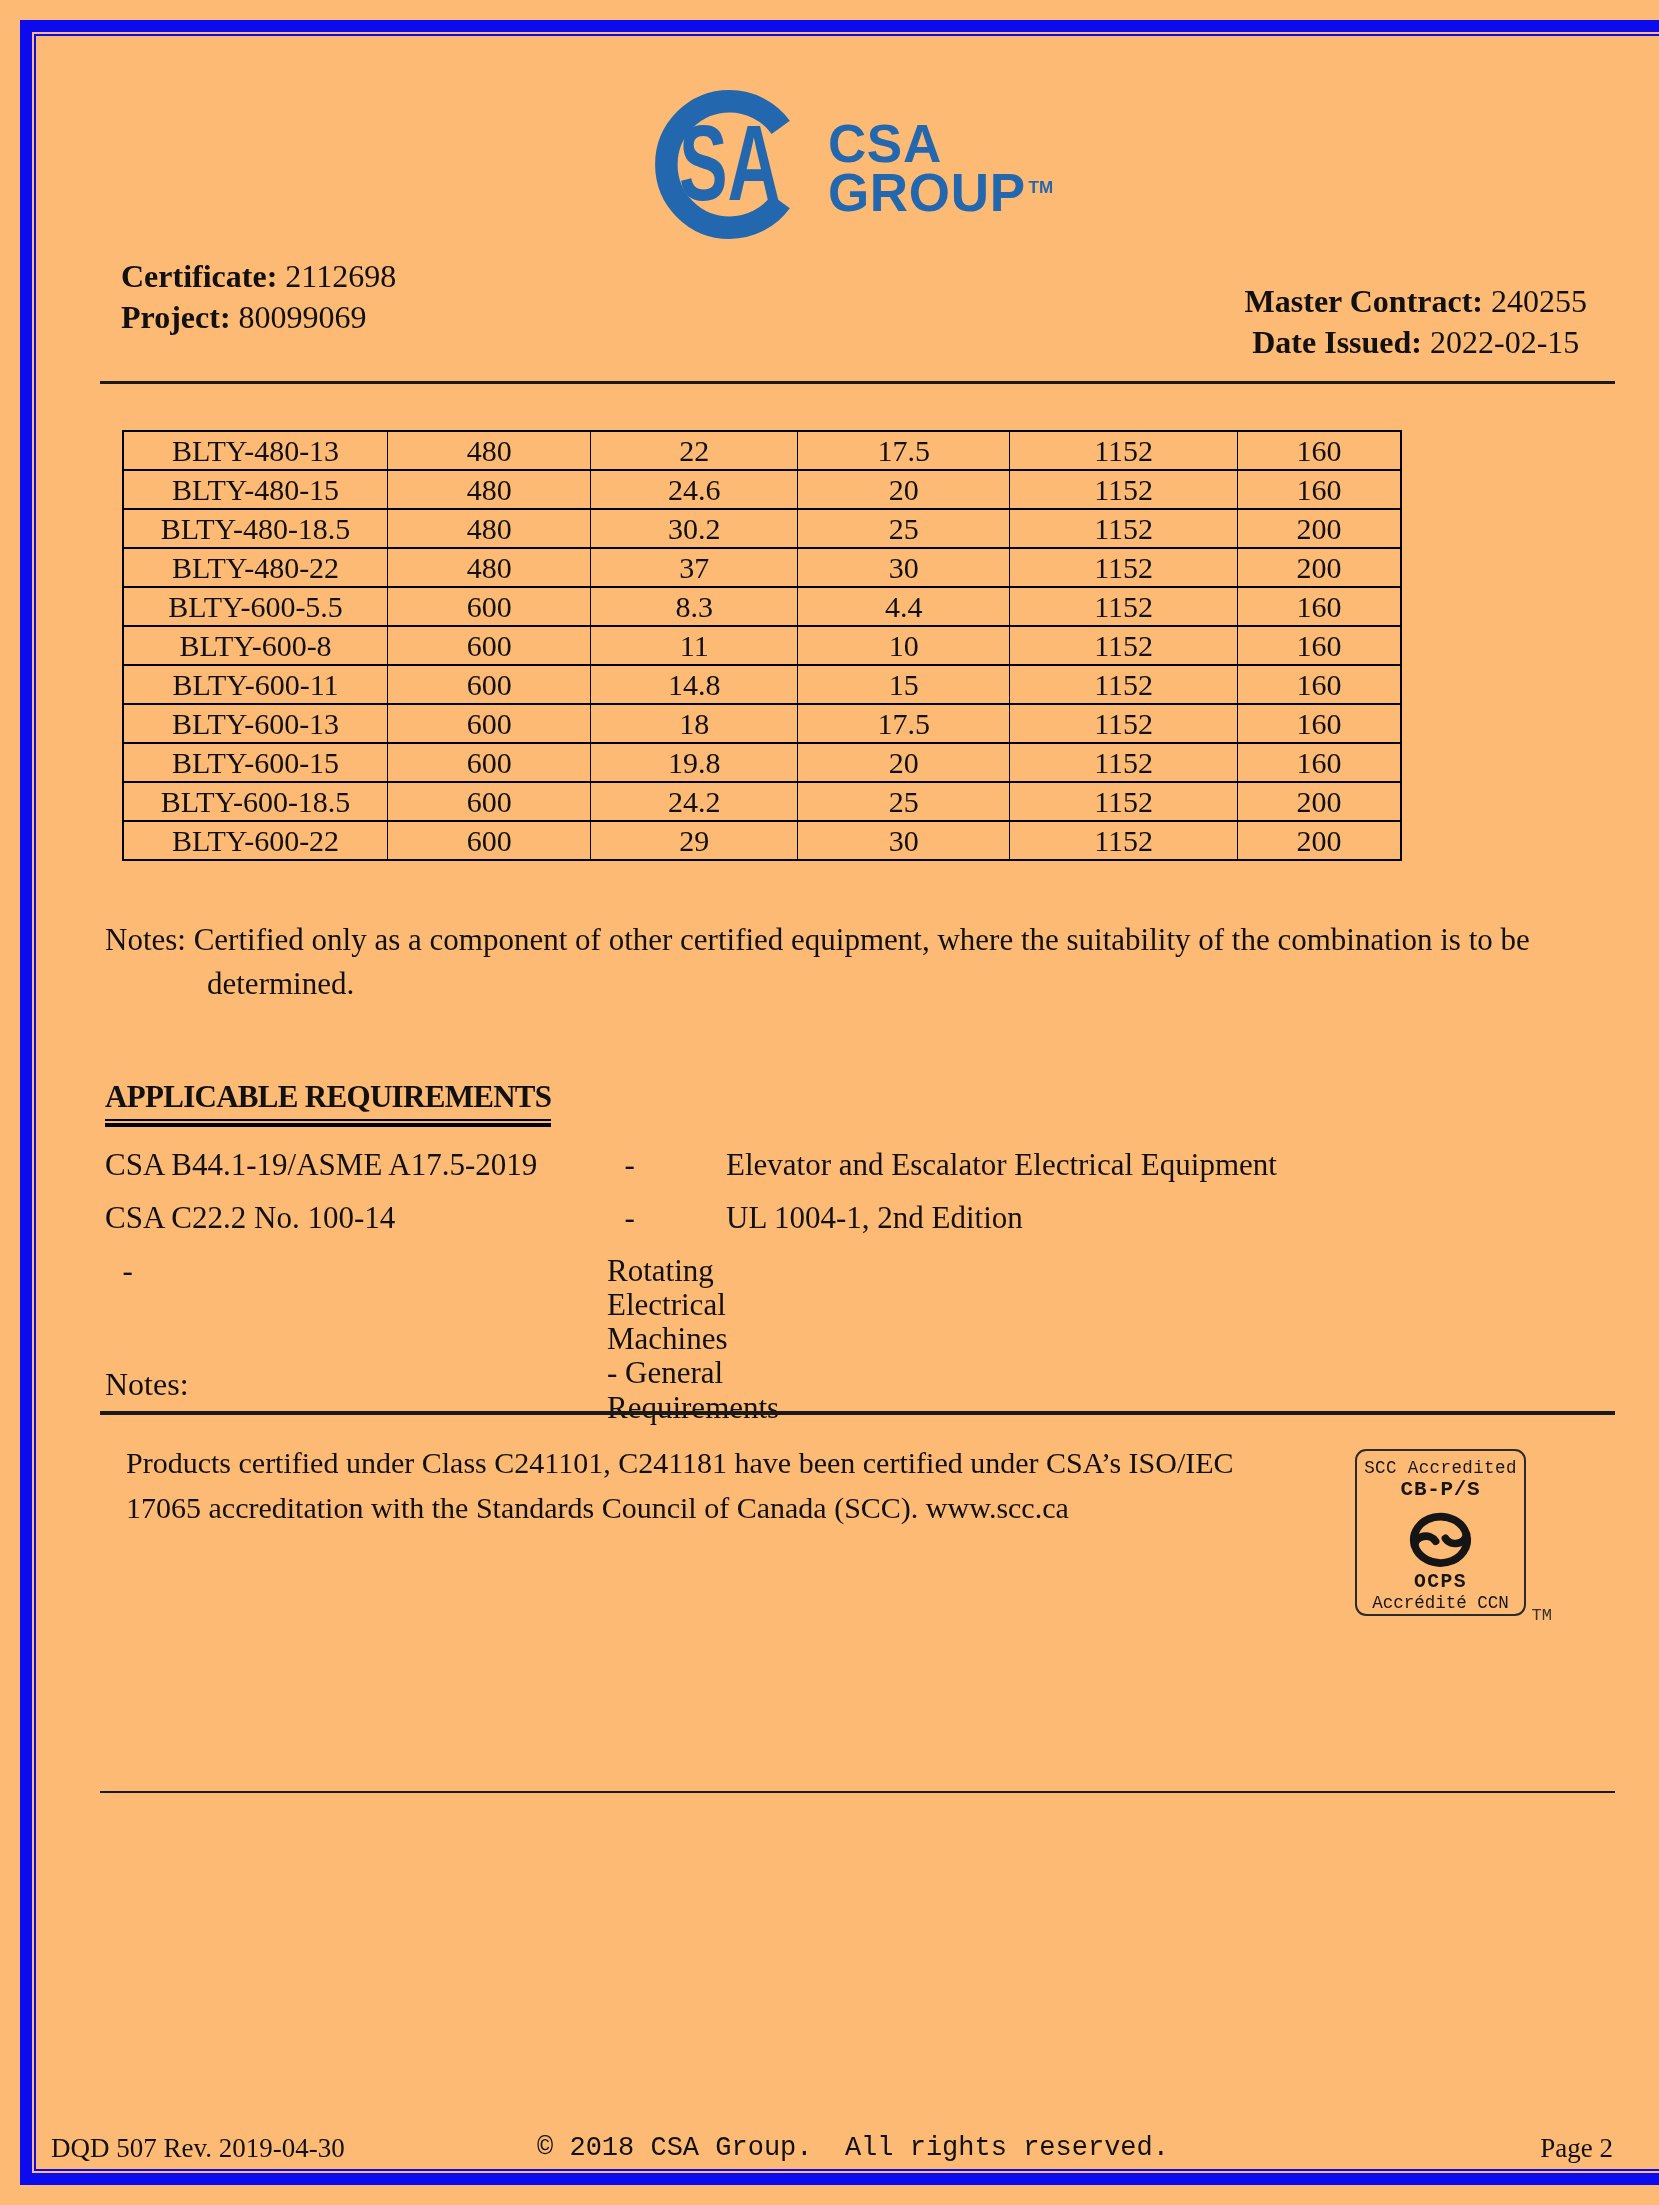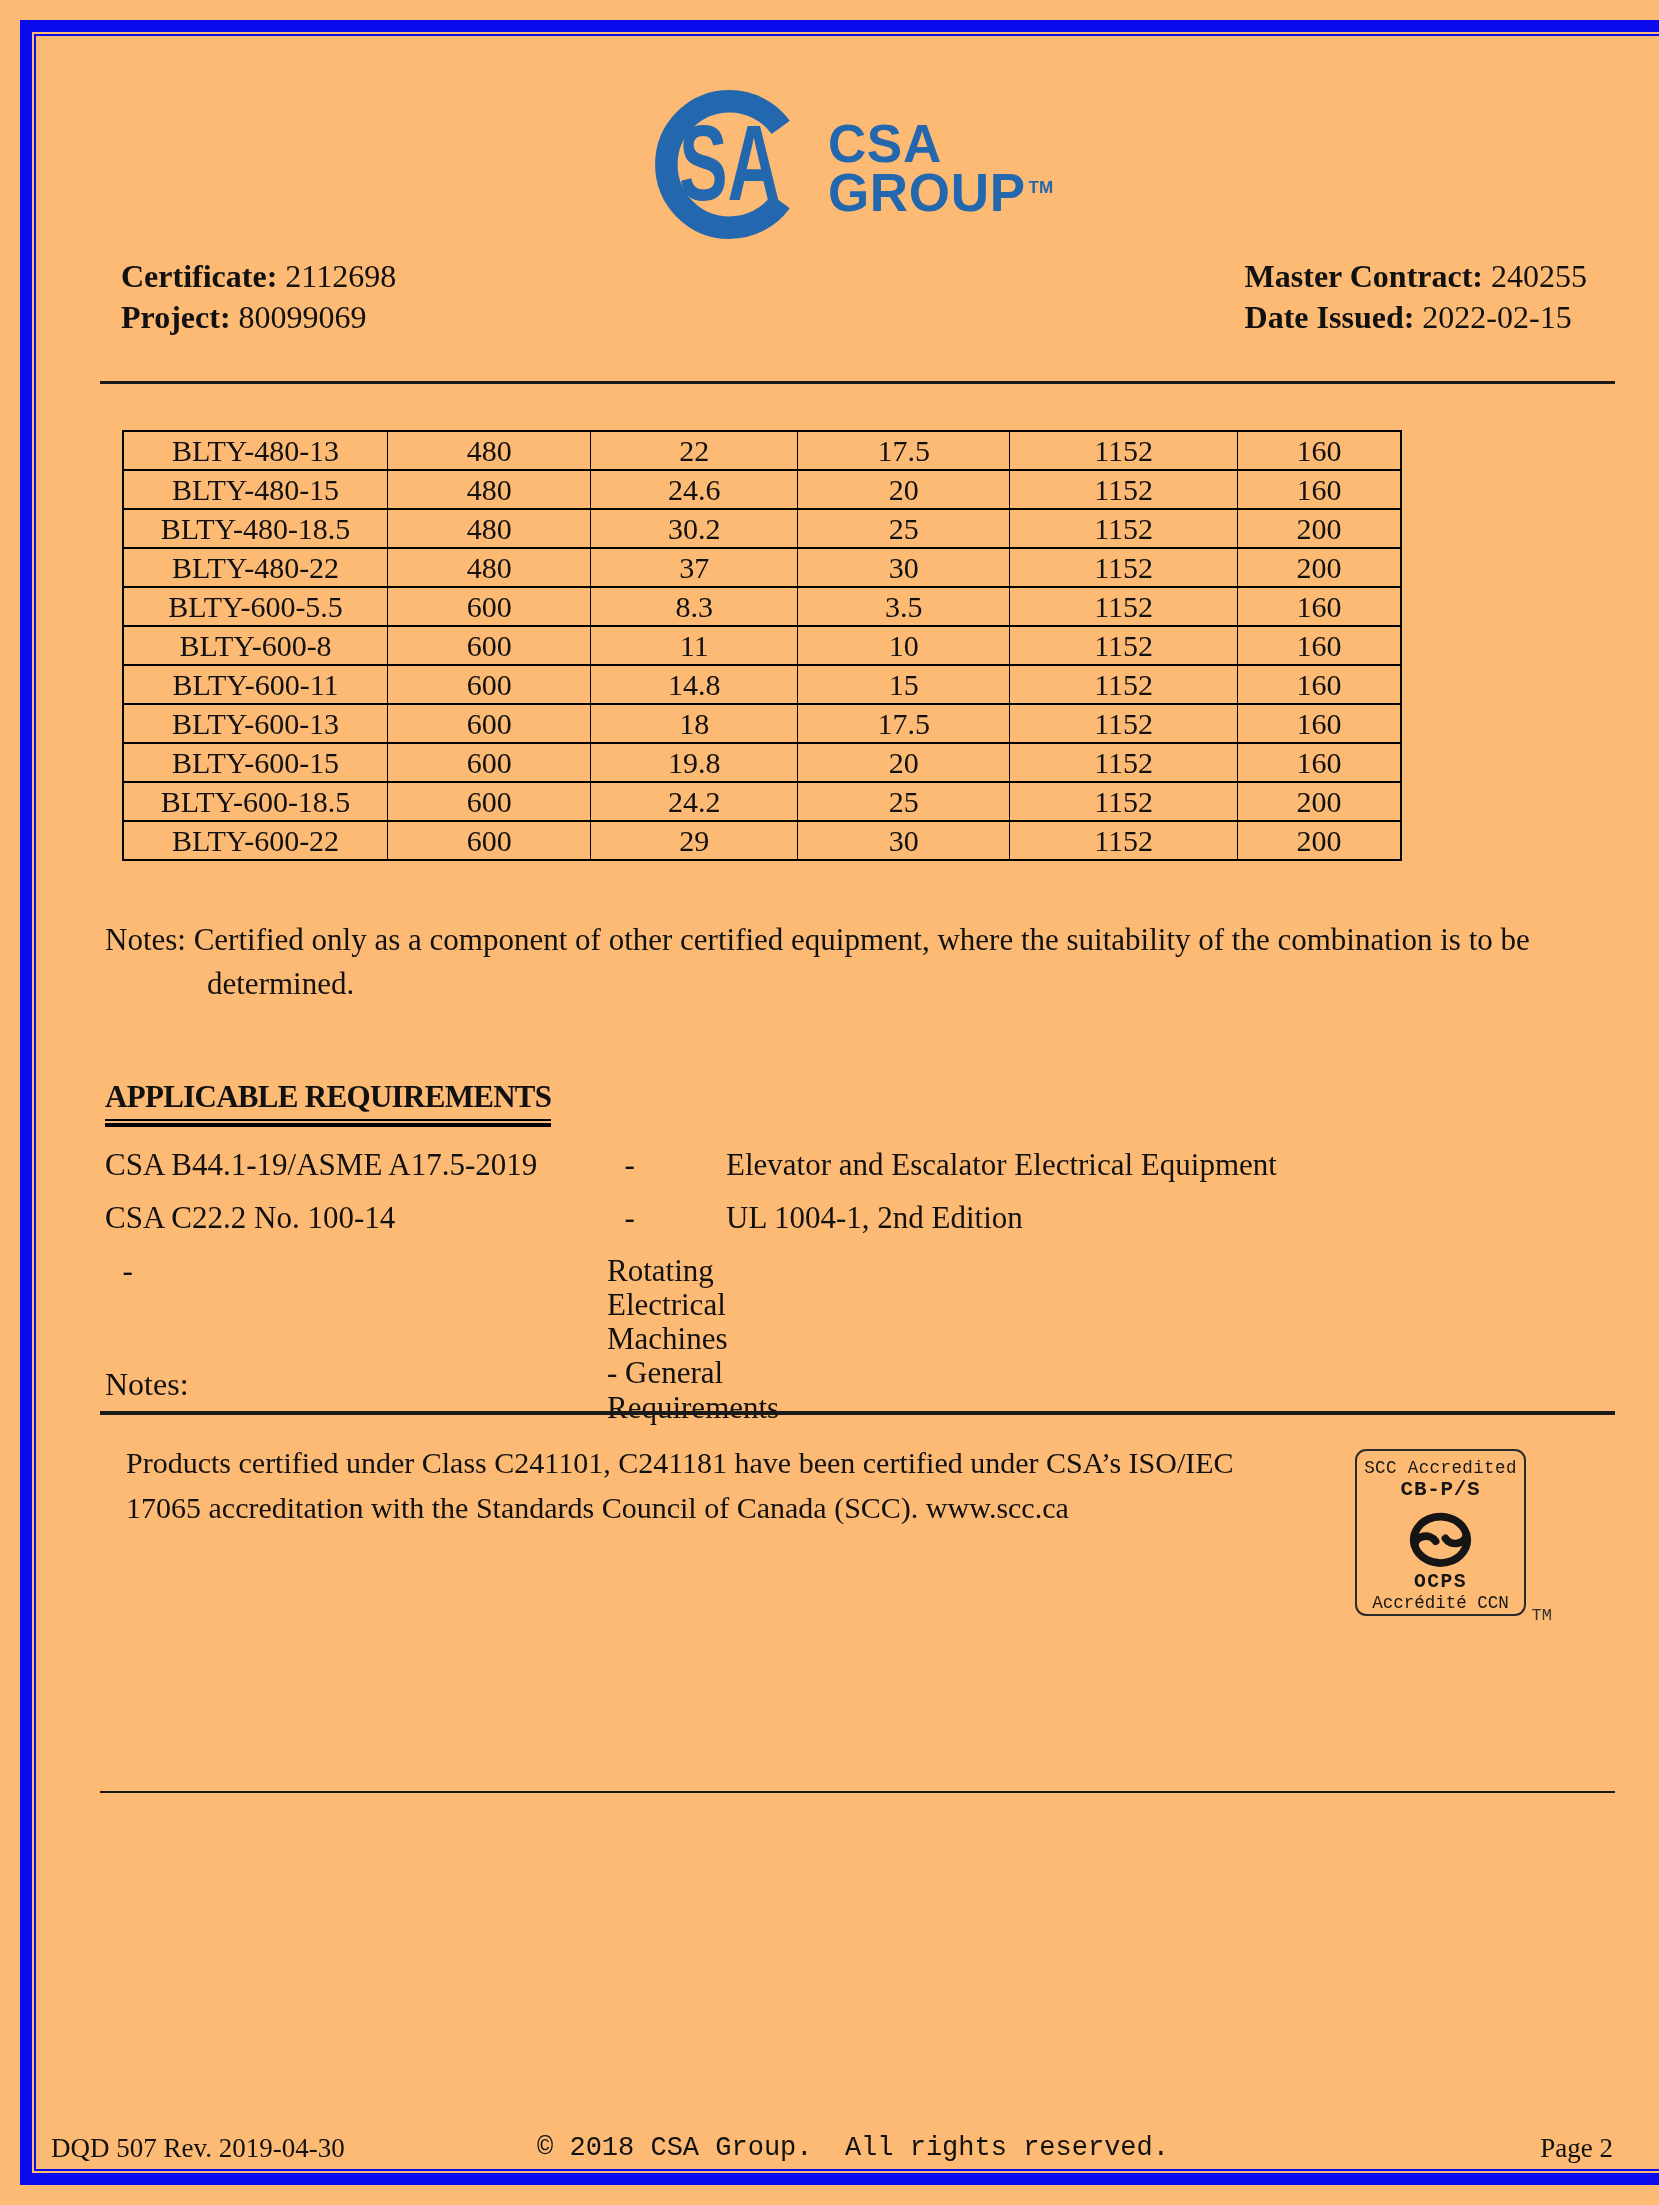--- a/index.html
+++ b/index.html
@@ -16,21 +16,21 @@
   
   .logo{position:absolute; top:83px; left:0; width:100%; display:flex;
     justify-content:center; align-items:flex-start; gap:14px;}
   .logo-text{padding-top:36px; font-family:"Liberation Sans", sans-serif;
     font-weight:bold; color:#2368ae; font-size:53px; line-height:0.93; letter-spacing:0.7px;}
   .logo-text .tm{font-size:17px; vertical-align:super; letter-spacing:0; margin-left:2.8px;}
 
   
   .hdr{position:absolute; top:256px; left:121px; right:121px;
     display:flex; justify-content:space-between; font-size:32px; line-height:1.28;}
-  .hdr .right{text-align:left;}
+  .hdr .right{text-align:center;margin-top:25px;}
   .hdr b{font-weight:bold;}
 
   .rule{position:absolute; left:100px; right:93px; background:#1a1a1a;}
   .rule-1{top:381px; height:2.8px;}
   .rule-notes{top:1411px; height:3.5px;}
   .rule-2{top:1791px; height:2.1px;}
 
   
   table.cert{position:absolute; top:430px; left:122px; width:1280px;
     border-collapse:collapse; border:2.1px solid #000; table-layout:fixed;}
@@ -158,21 +158,21 @@
           <td>480</td>
           <td>37</td>
           <td>30</td>
           <td>1152</td>
           <td>200</td>
         </tr>
         <tr>
           <td>BLTY-600-5.5</td>
           <td>600</td>
           <td>8.3</td>
-          <td>3.5</td>
+          <td>4.4</td>
           <td>1152</td>
           <td>160</td>
         </tr>
         <tr>
           <td>BLTY-600-8</td>
           <td>600</td>
           <td>11</td>
           <td>10</td>
           <td>1152</td>
           <td>160</td>

